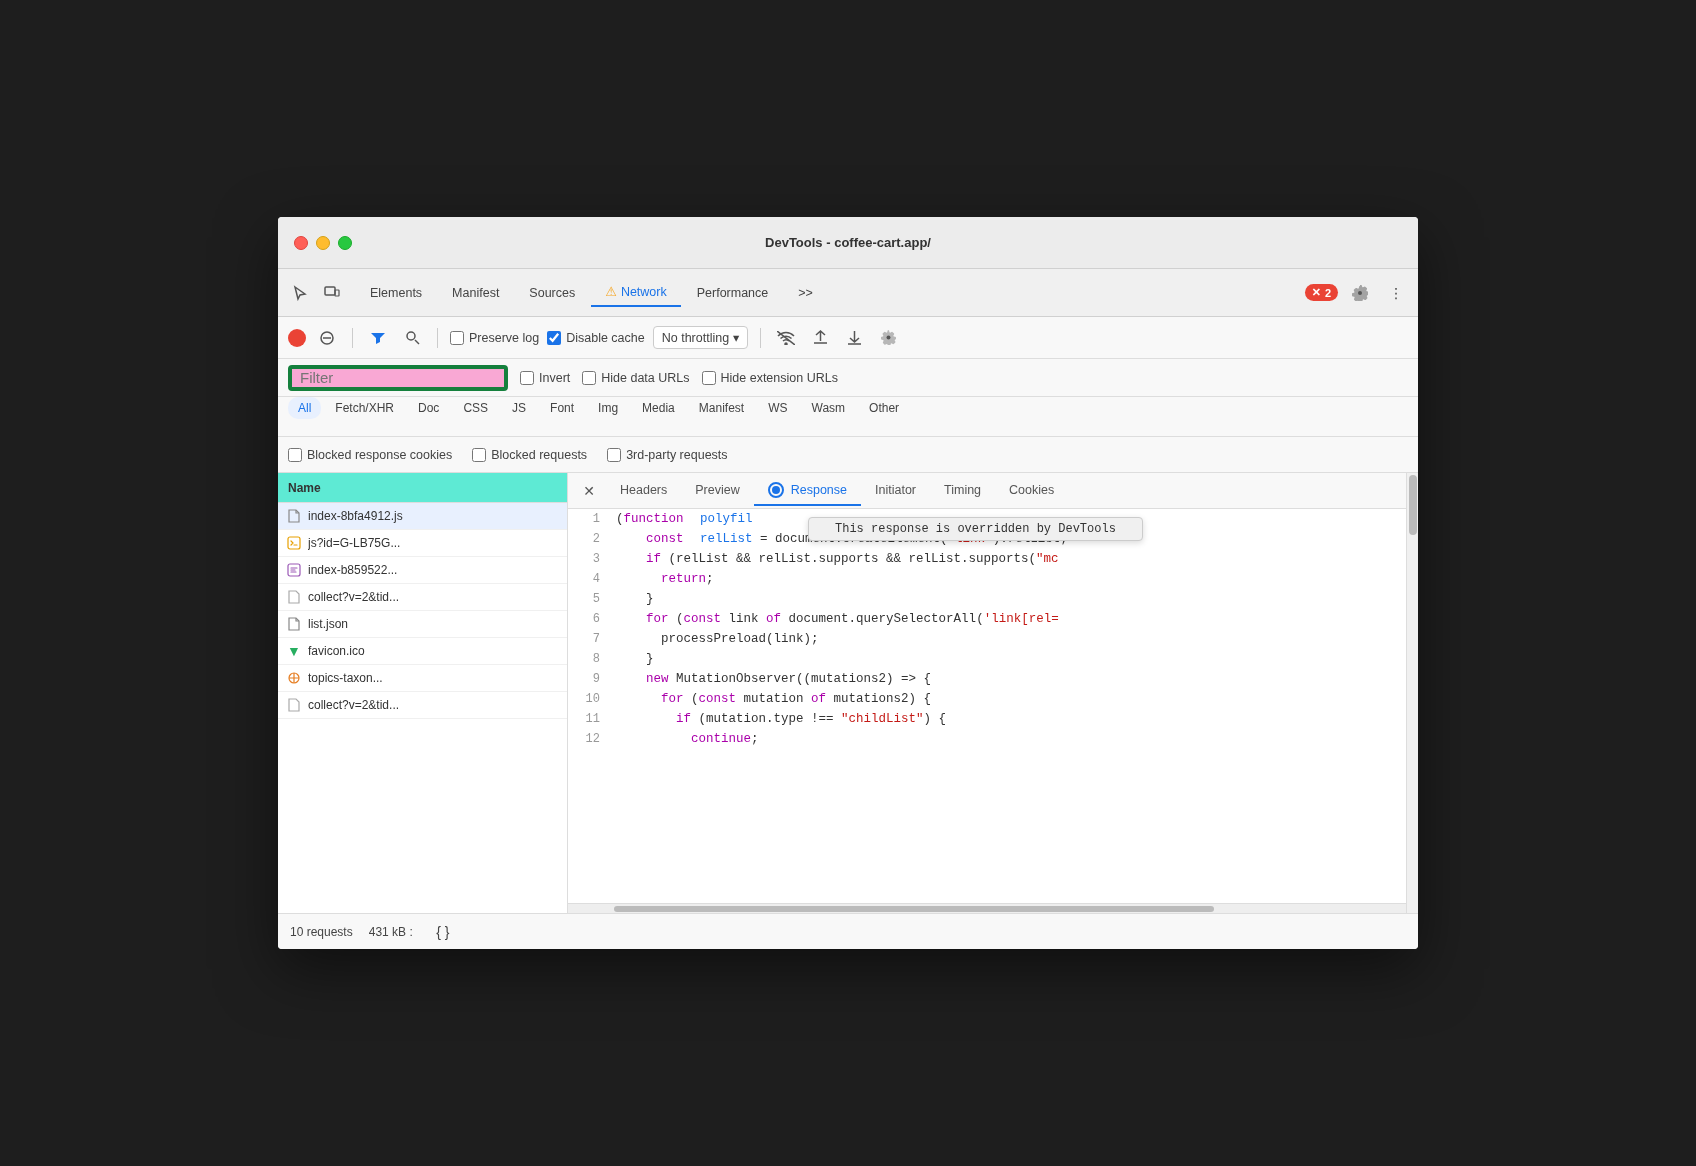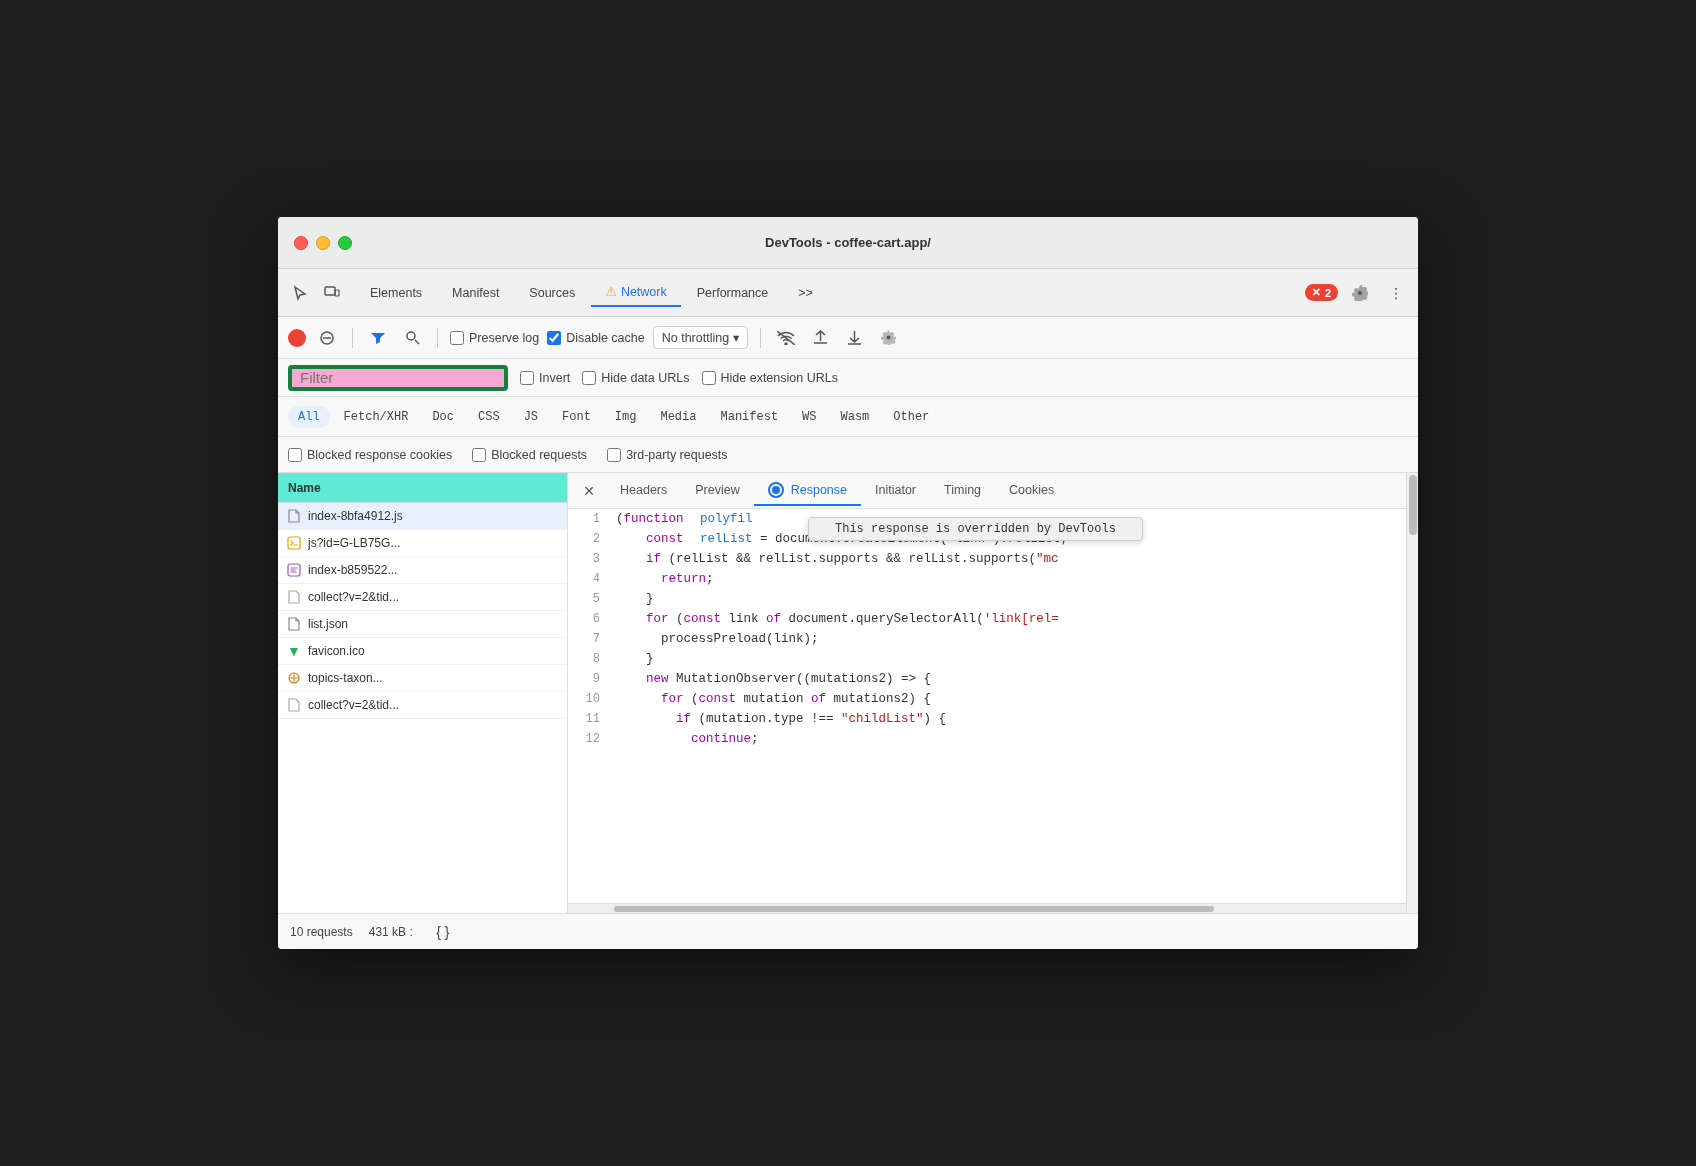--- a/index.html
+++ b/index.html
@@ -184,25 +184,24 @@
       font-size: 15px;
       background: #f9a8d4;
       color: #333;
       outline: none;
     }
     
     .type-filter {
       background: #f8f8f8;
       height: 40px;
       display: flex;
-      align-items: center;
+      align-items: flex-start;
       padding: 0 10px;
       border-bottom: 1px solid #ddd;
       gap: 4px;
-      font-family: Liberation Mono, monospace;
     }
     .type-btn {
       padding: 4px 10px;
       font-size: 12px;
       border-radius: 10px;
       cursor: pointer;
       color: #444;
       font-weight: 500;
       white-space: nowrap;
     }

